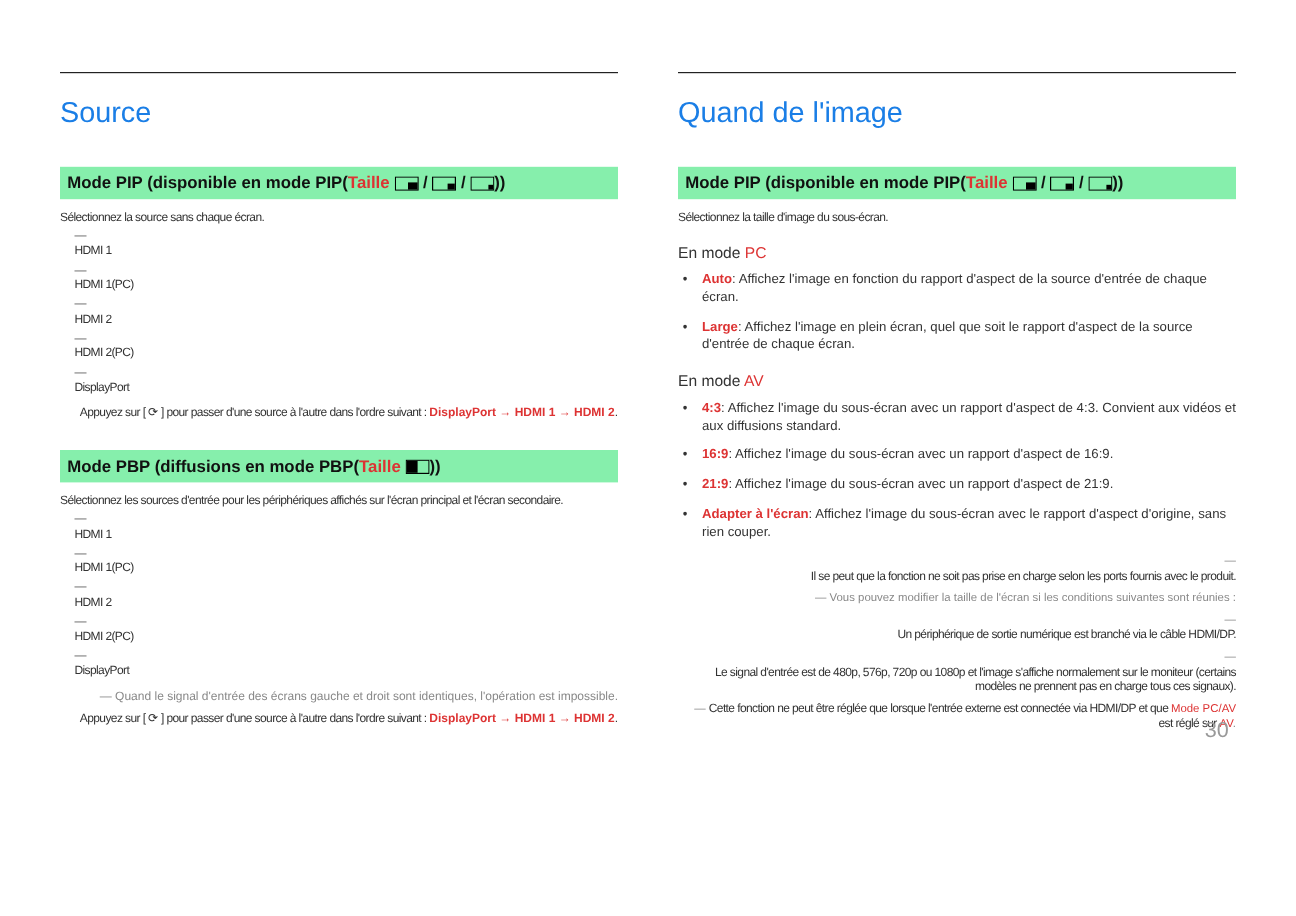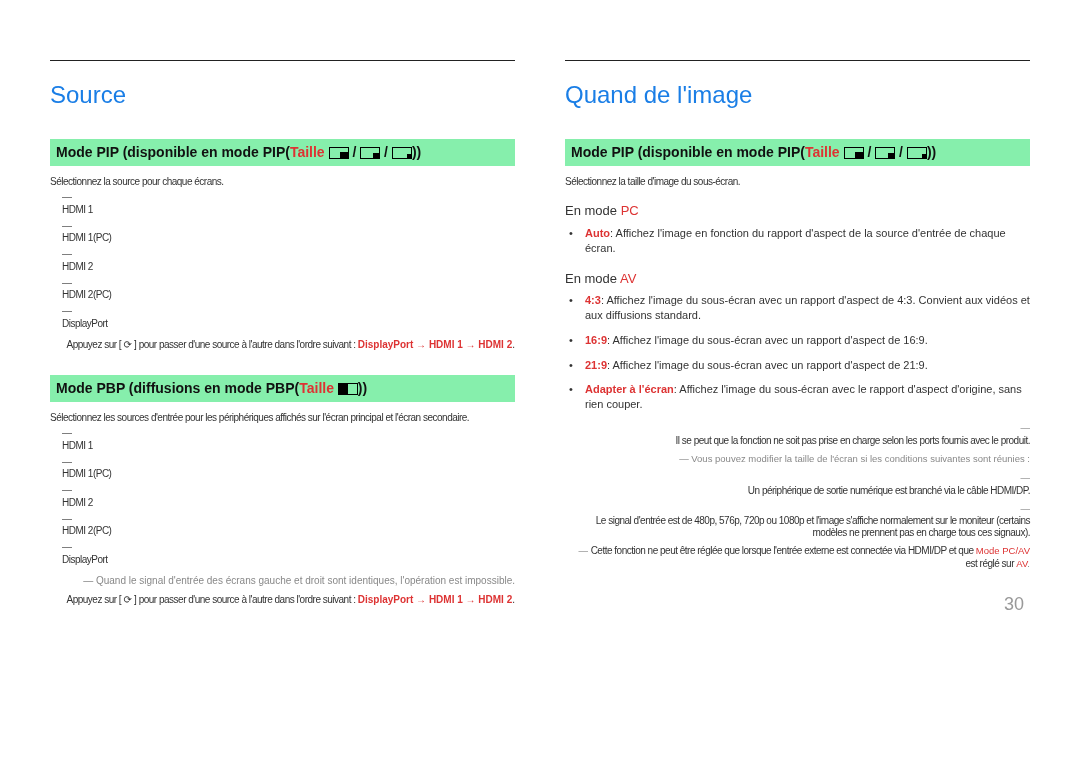--- a/index.html
+++ b/index.html
@@ -98,21 +98,21 @@
       <svg class="rect-icon" width="20" height="12">
           <rect x="0.5" y="0.5" width="19" height="11" fill="none" stroke="#000"></rect>
           <rect x="13" y="6" width="6" height="5" fill="#000"></rect>
         </svg>
       <span> / </span>
       <svg class="rect-icon" width="20" height="12">
           <rect x="0.5" y="0.5" width="19" height="11" fill="none" stroke="#000"></rect>
           <rect x="15" y="7" width="4" height="4" fill="#000"></rect>
         </svg><span>))</span>
     </h2>
-    <span class="garble">Sélectionnez la source pour chaque écrans.</span>
+    <span class="garble">Sélectionnez la source sans chaque écran.</span>
     <ul class="dash-list">
       <li>
           <span class="garble">HDMI 1</span>
         </li>
       <li>
           <span class="garble">HDMI 1(PC)</span>
         </li>
       <li>
           <span class="garble">HDMI 2</span>
         </li>
@@ -179,20 +179,21 @@
       <svg class="rect-icon" width="20" height="12">
           <rect x="0.5" y="0.5" width="19" height="11" fill="none" stroke="#000"></rect>
           <rect x="15" y="7" width="4" height="4" fill="#000"></rect>
         </svg><span>))</span>
     </h2>
     <span class="garble">Sélectionnez la taille d'image du sous-écran.</span>
 
     <h3><span>En mode </span><span class="em">PC</span></h3>
     <ul class="bullets">
       <li><span class="em">Auto</span><span>: Affichez l'image en fonction du rapport d'aspect de la source d'entrée de chaque écran.</span></li>
+      <li><span class="em">Large</span><span>: Affichez l'image en plein écran, quel que soit le rapport d'aspect de la source d'entrée de chaque écran.</span></li>
     </ul>
 
     <h3><span>En mode </span><span class="em">AV</span></h3>
     <ul class="bullets">
       <li><span class="em">4:3</span><span>: Affichez l'image du sous-écran avec un rapport d'aspect de 4:3. Convient aux vidéos et aux diffusions standard.</span></li>
       <li><span class="em">16:9</span><span>: Affichez l'image du sous-écran avec un rapport d'aspect de 16:9.</span></li>
       <li><span class="em">21:9</span><span>: Affichez l'image du sous-écran avec un rapport d'aspect de 21:9.</span></li>
       <li><span class="em">Adapter à l'écran</span><span>: Affichez l'image du sous-écran avec le rapport d'aspect d'origine, sans rien couper.</span></li>
     </ul>
 

